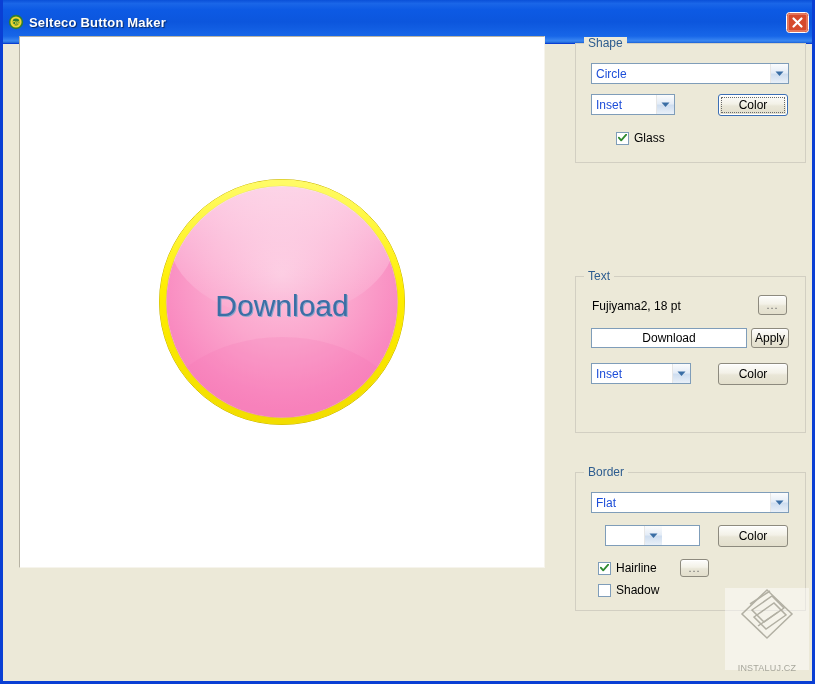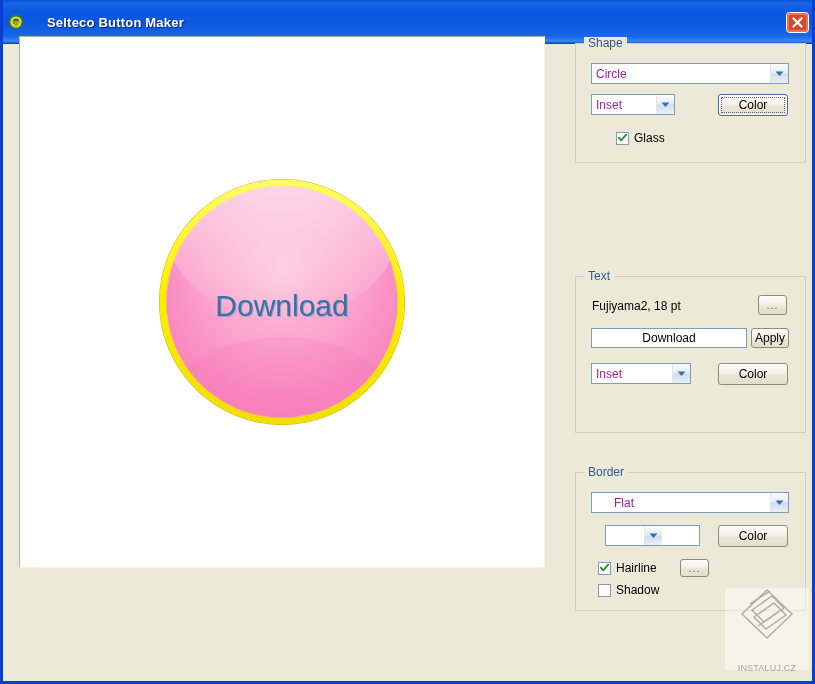--- a/index.html
+++ b/index.html
@@ -25,21 +25,20 @@
   
   #titlebar {
     position: relative;
     height: 44px;
     background: linear-gradient(to bottom,
         #0a50d8 0%, #1a66e8 8%, #0d5ae4 22%,
         #0c56dd 50%, #1766e8 82%, #3a87f2 93%, #0c4fc8 100%);
     display: flex;
     align-items: center;
     box-shadow: inset 0 -1px 0 #0a3fd4;
-    gap: 18px;
   }
   #app-icon {
     width: 16px;
     height: 16px;
     margin-left: 5px;
     margin-right: 5px;
     flex: 0 0 auto;
   }
   #title-text {
     color: #ffffff;
@@ -114,21 +113,21 @@
     background: #ffffff;
     border: 1px solid #7f9db9;
     display: flex;
     align-items: center;
     cursor: pointer;
   }
   .combo .combo-text {
     flex: 1 1 auto;
     padding-left: 4px;
     font-size: 12px;
-    color: #a21caf;
+    color: #1d4ed8;
     white-space: nowrap;
     overflow: hidden;
   }
   .combo .combo-arrow {
     flex: 0 0 auto;
     width: 17px;
     height: 19px;
     margin-right: 0px;
     background: linear-gradient(to bottom, #fbfcfd 0%, #e5edf7 45%, #cfdef0 55%, #e9f0f8 100%);
     border-left: 1px solid #e6e6e6;
@@ -378,21 +377,21 @@
     </div>
 
     <div class="xpbutton" style="left:142px; top:86px; width:70px;">
       <span>Color</span>
     </div>
   </div>
 
   <div class="groupbox" id="grp-border">
     <span class="legend">Border</span>
 
-    <div class="combo" style="left:15px; top:19px; width:198px;padding-left:18px;">
+    <div class="combo" style="left:15px; top:19px; width:198px;">
       <span class="combo-text">Flat</span>
       <span class="combo-arrow">
         <svg width="9" height="6" viewBox="0 0 9 6">
             <path d="M0.5 0.5 L4.5 5 L8.5 0.5 Z" fill="#3a6ea5"></path>
           </svg>
       </span>
     </div>
 
     <div class="combo" style="left:29px; top:52px; width:95px;flex-direction:column;">
       <span class="combo-text">6 px</span>

